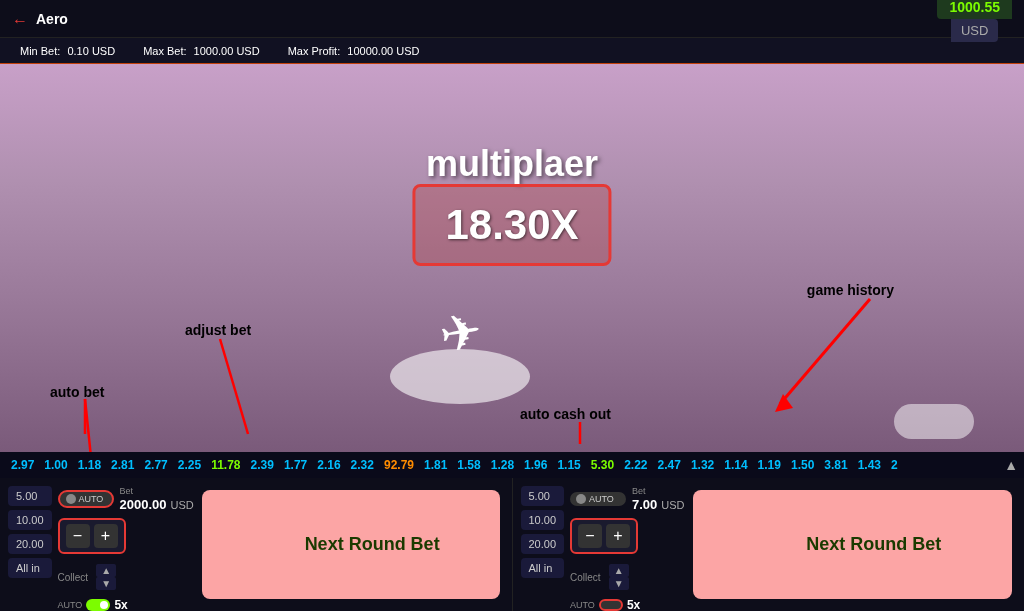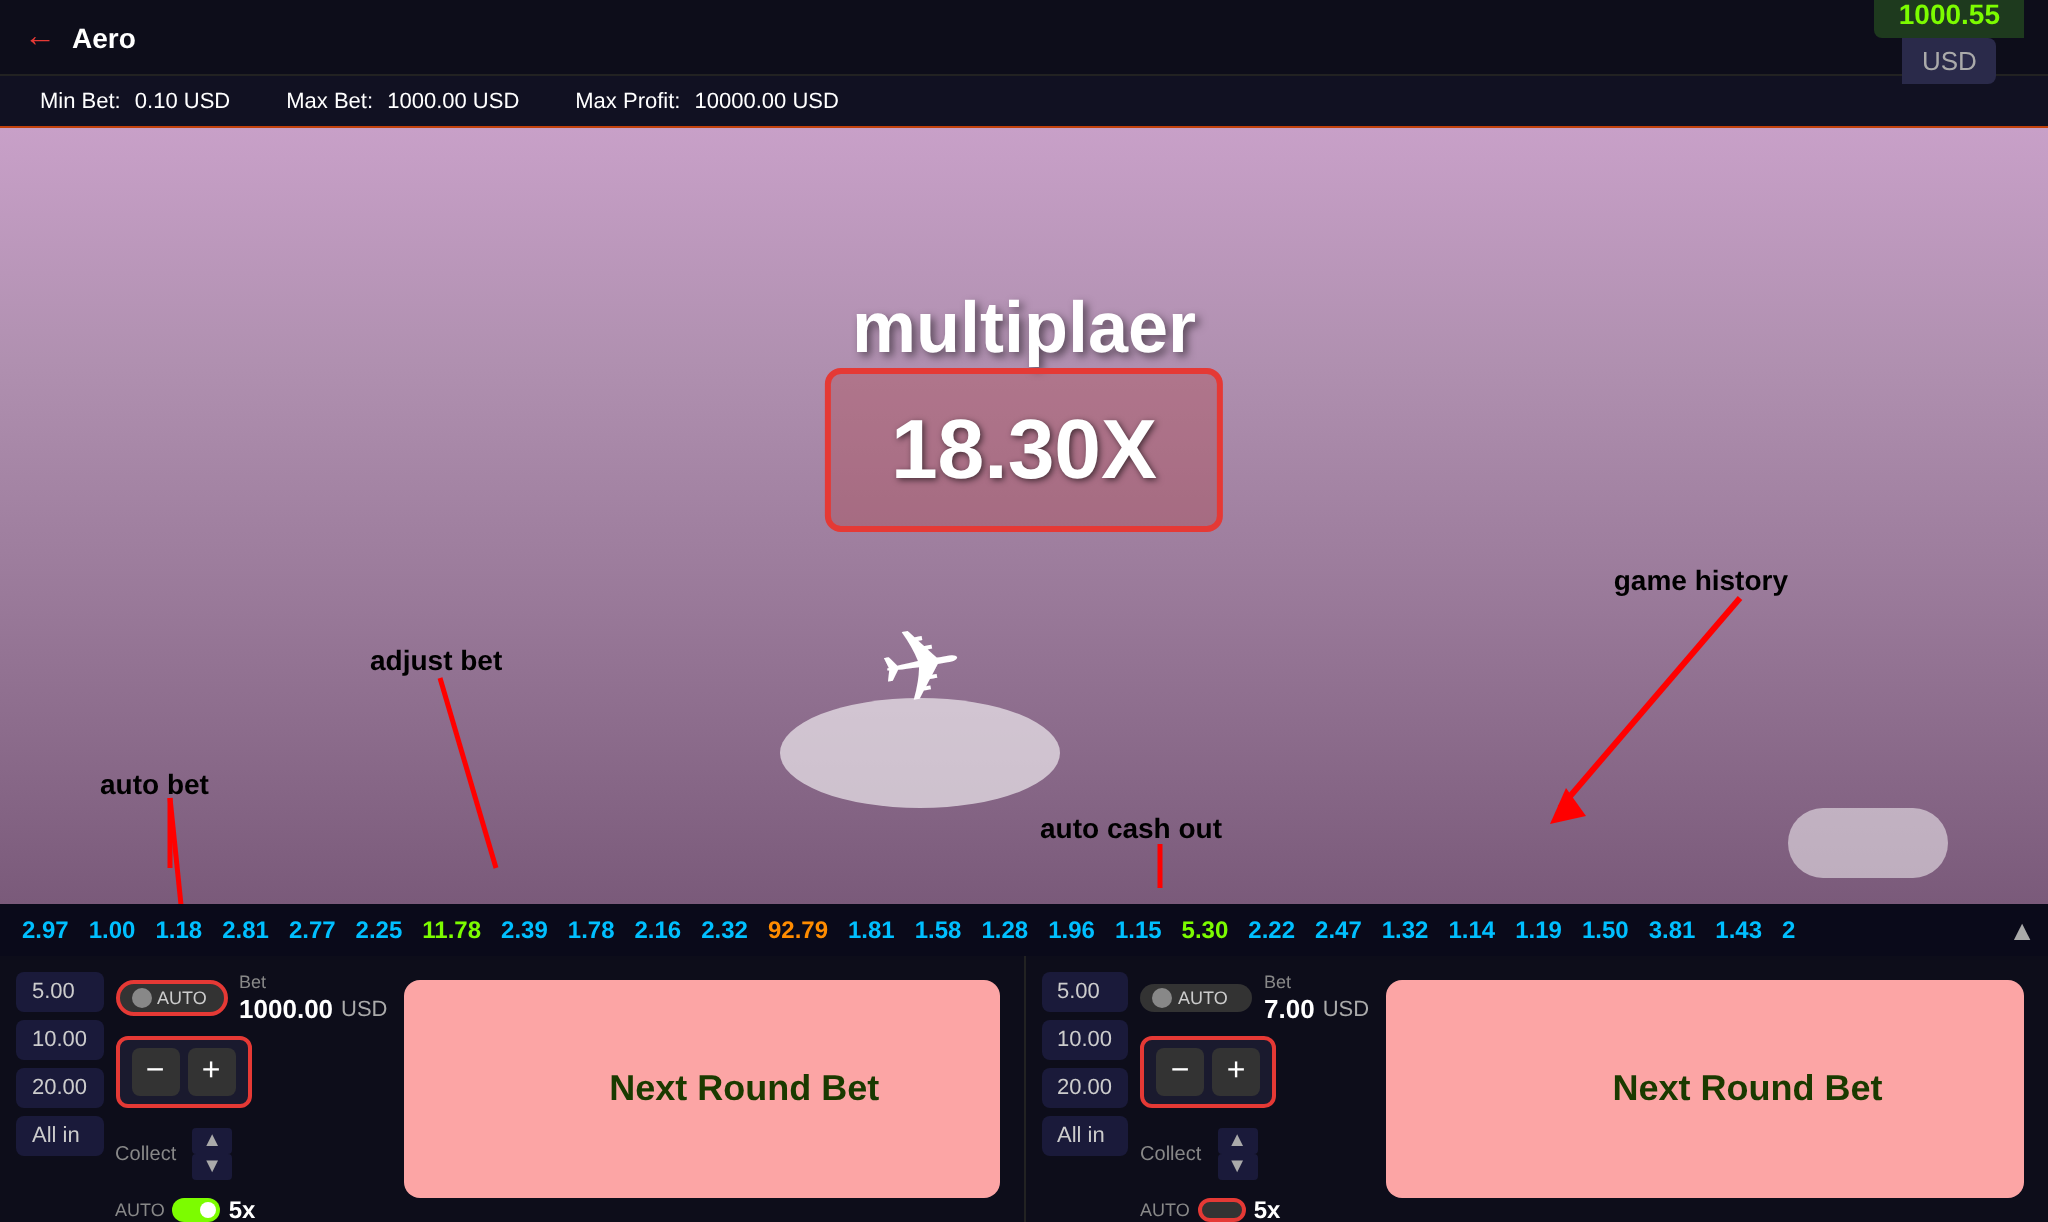--- a/index.html
+++ b/index.html
@@ -463,21 +463,21 @@
 
 <div class="ticker-bar" id="ticker-bar">
 <span class="ticker-item normal">2.97</span>
     <span class="ticker-item normal">1.00</span>
     <span class="ticker-item normal">1.18</span>
     <span class="ticker-item normal">2.81</span>
     <span class="ticker-item normal">2.77</span>
     <span class="ticker-item normal">2.25</span>
     <span class="ticker-item highlight">11.78</span>
     <span class="ticker-item normal">2.39</span>
-    <span class="ticker-item normal">1.78</span>
+    <span class="ticker-item normal">1.77</span>
     <span class="ticker-item normal">2.16</span>
     <span class="ticker-item normal">2.32</span>
     <span class="ticker-item high">92.79</span>
     <span class="ticker-item normal">1.81</span>
     <span class="ticker-item normal">1.58</span>
     <span class="ticker-item normal">1.28</span>
     <span class="ticker-item normal">1.96</span>
     <span class="ticker-item normal">1.15</span>
     <span class="ticker-item highlight">5.30</span>
     <span class="ticker-item normal">2.22</span>
@@ -507,21 +507,21 @@
       <div class="top-controls">
         <div style="display:flex;flex-direction:column;gap:6px;">
           <div style="display:flex;align-items:center;gap:6px;">
             <button class="auto-btn" style="border:2px solid #e53935;">
               <span class="auto-dot"></span>
               <span style="font-size:9px;color:#ccc;">AUTO</span>
             </button>
             <div style="display:flex;flex-direction:column;gap:1px;">
               <span style="font-size:9px;color:#888;">Bet</span>
               <div style="display:flex;align-items:center;gap:4px;">
-                <span class="bet-value">1000.00</span>
+                <span class="bet-value">2000.00</span>
                 <span class="bet-currency">USD</span>
               </div>
             </div>
           </div>
           <div style="display:flex;align-items:center;gap:4px;">
             <div class="adj-btns" style="border:2px solid #e53935;">
               <button class="adj-btn">−</button>
               <button class="adj-btn">+</button>
             </div>
           </div>

